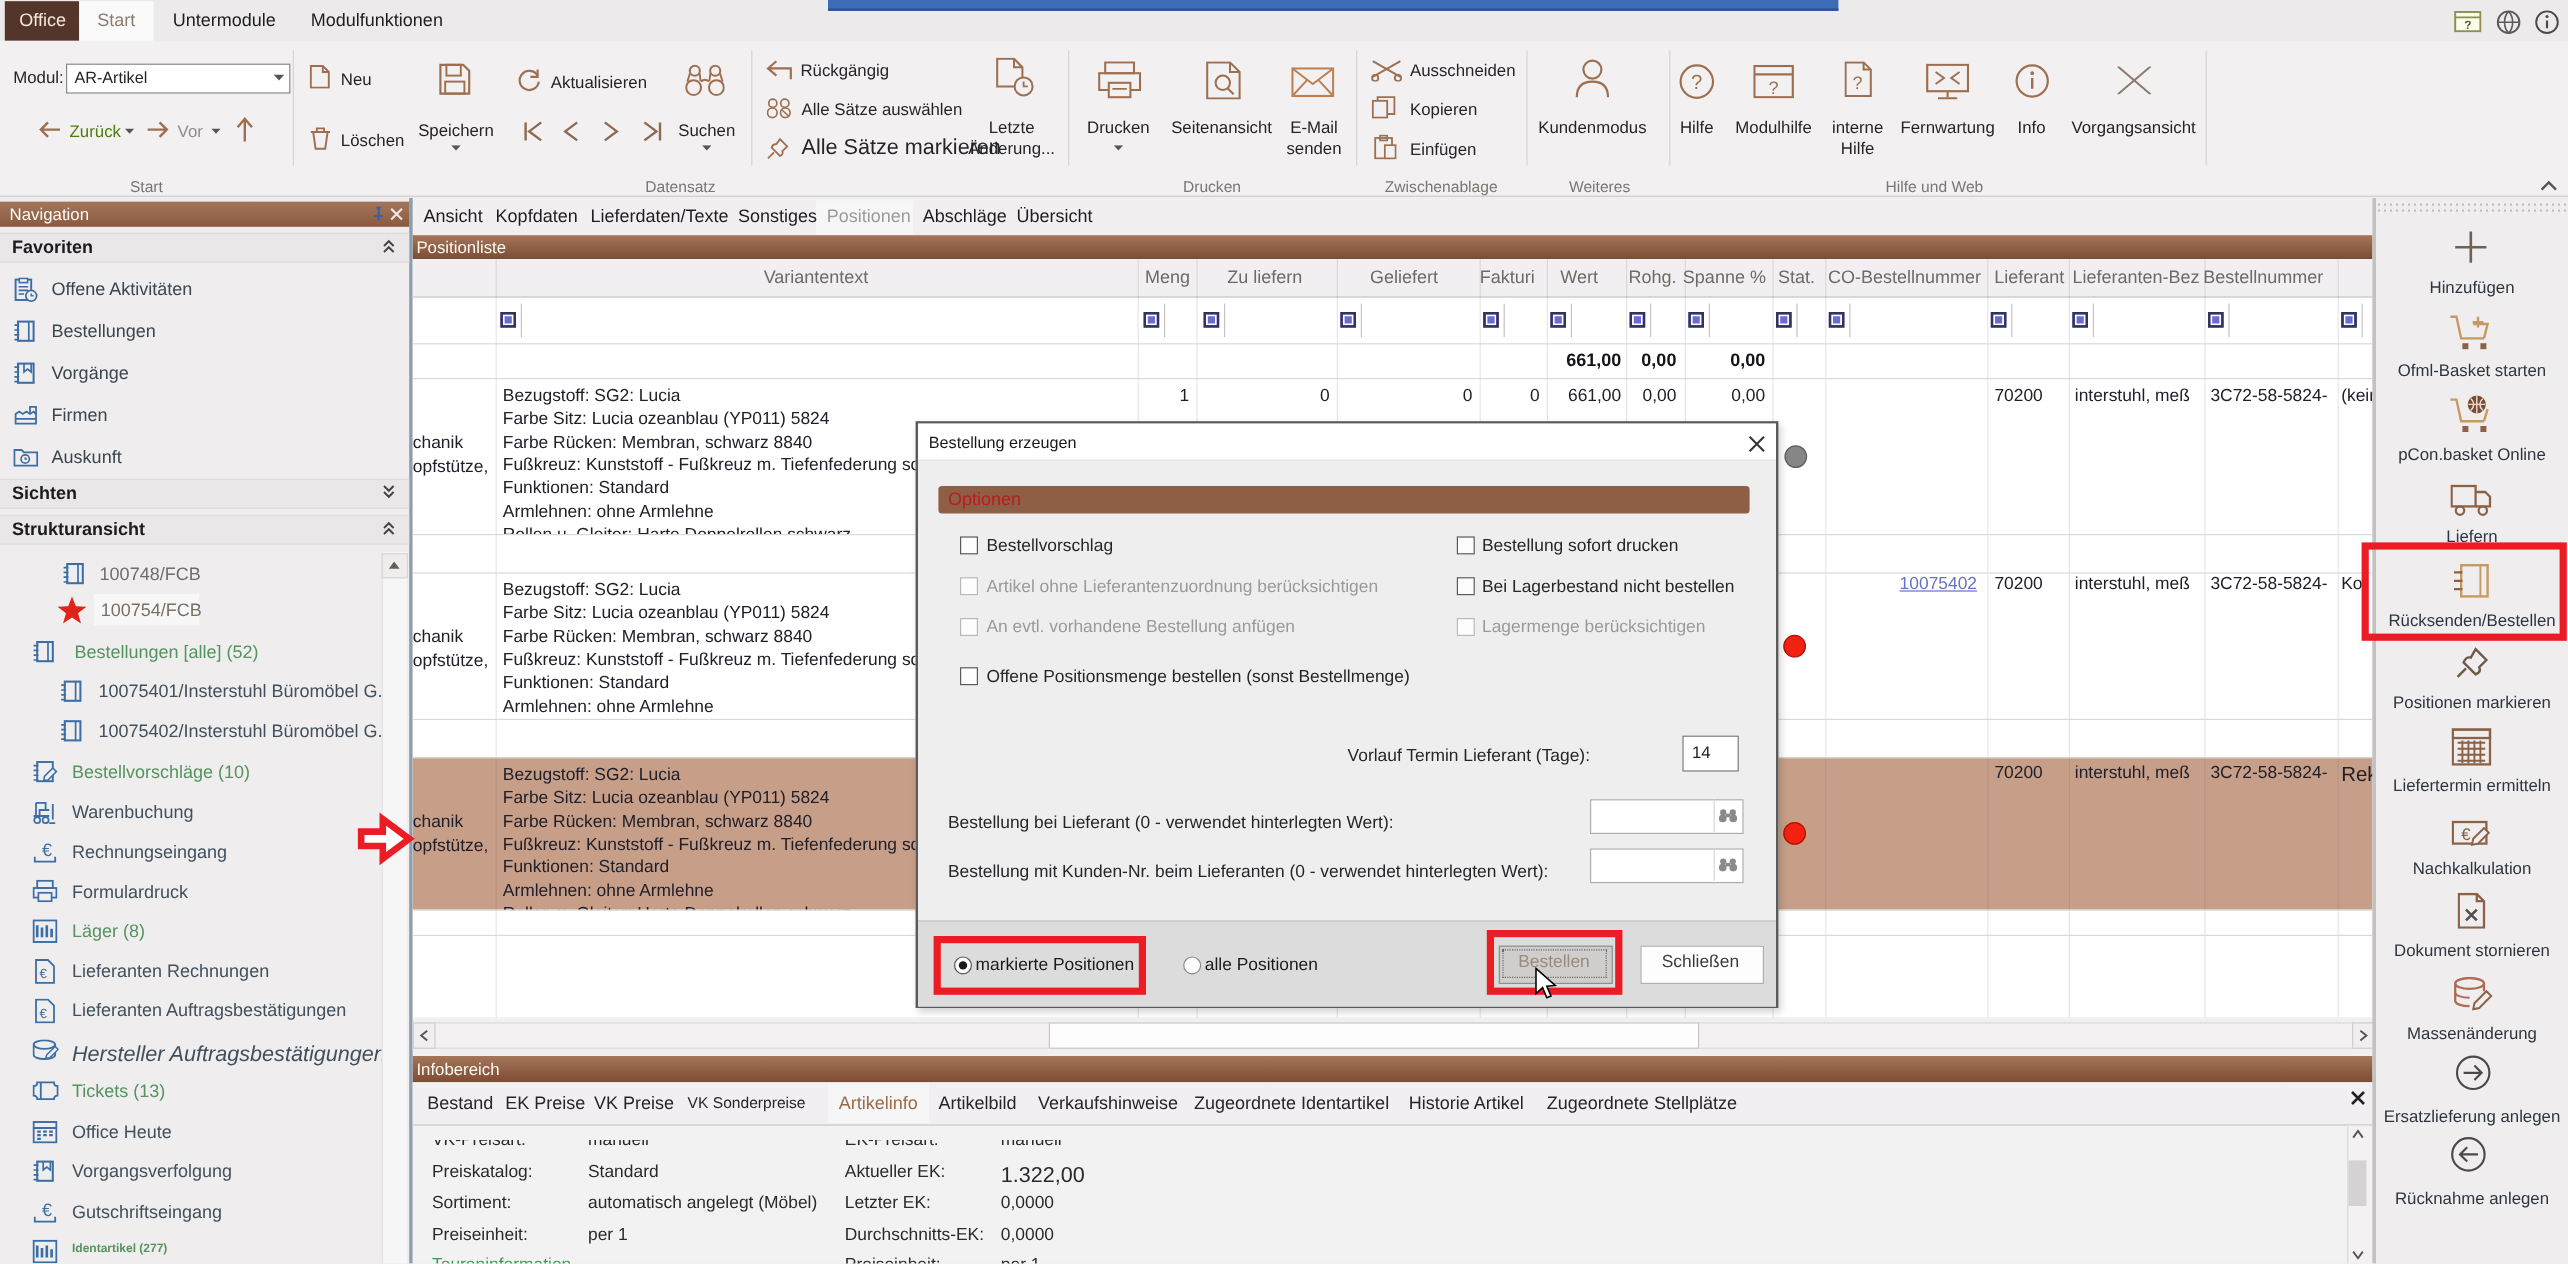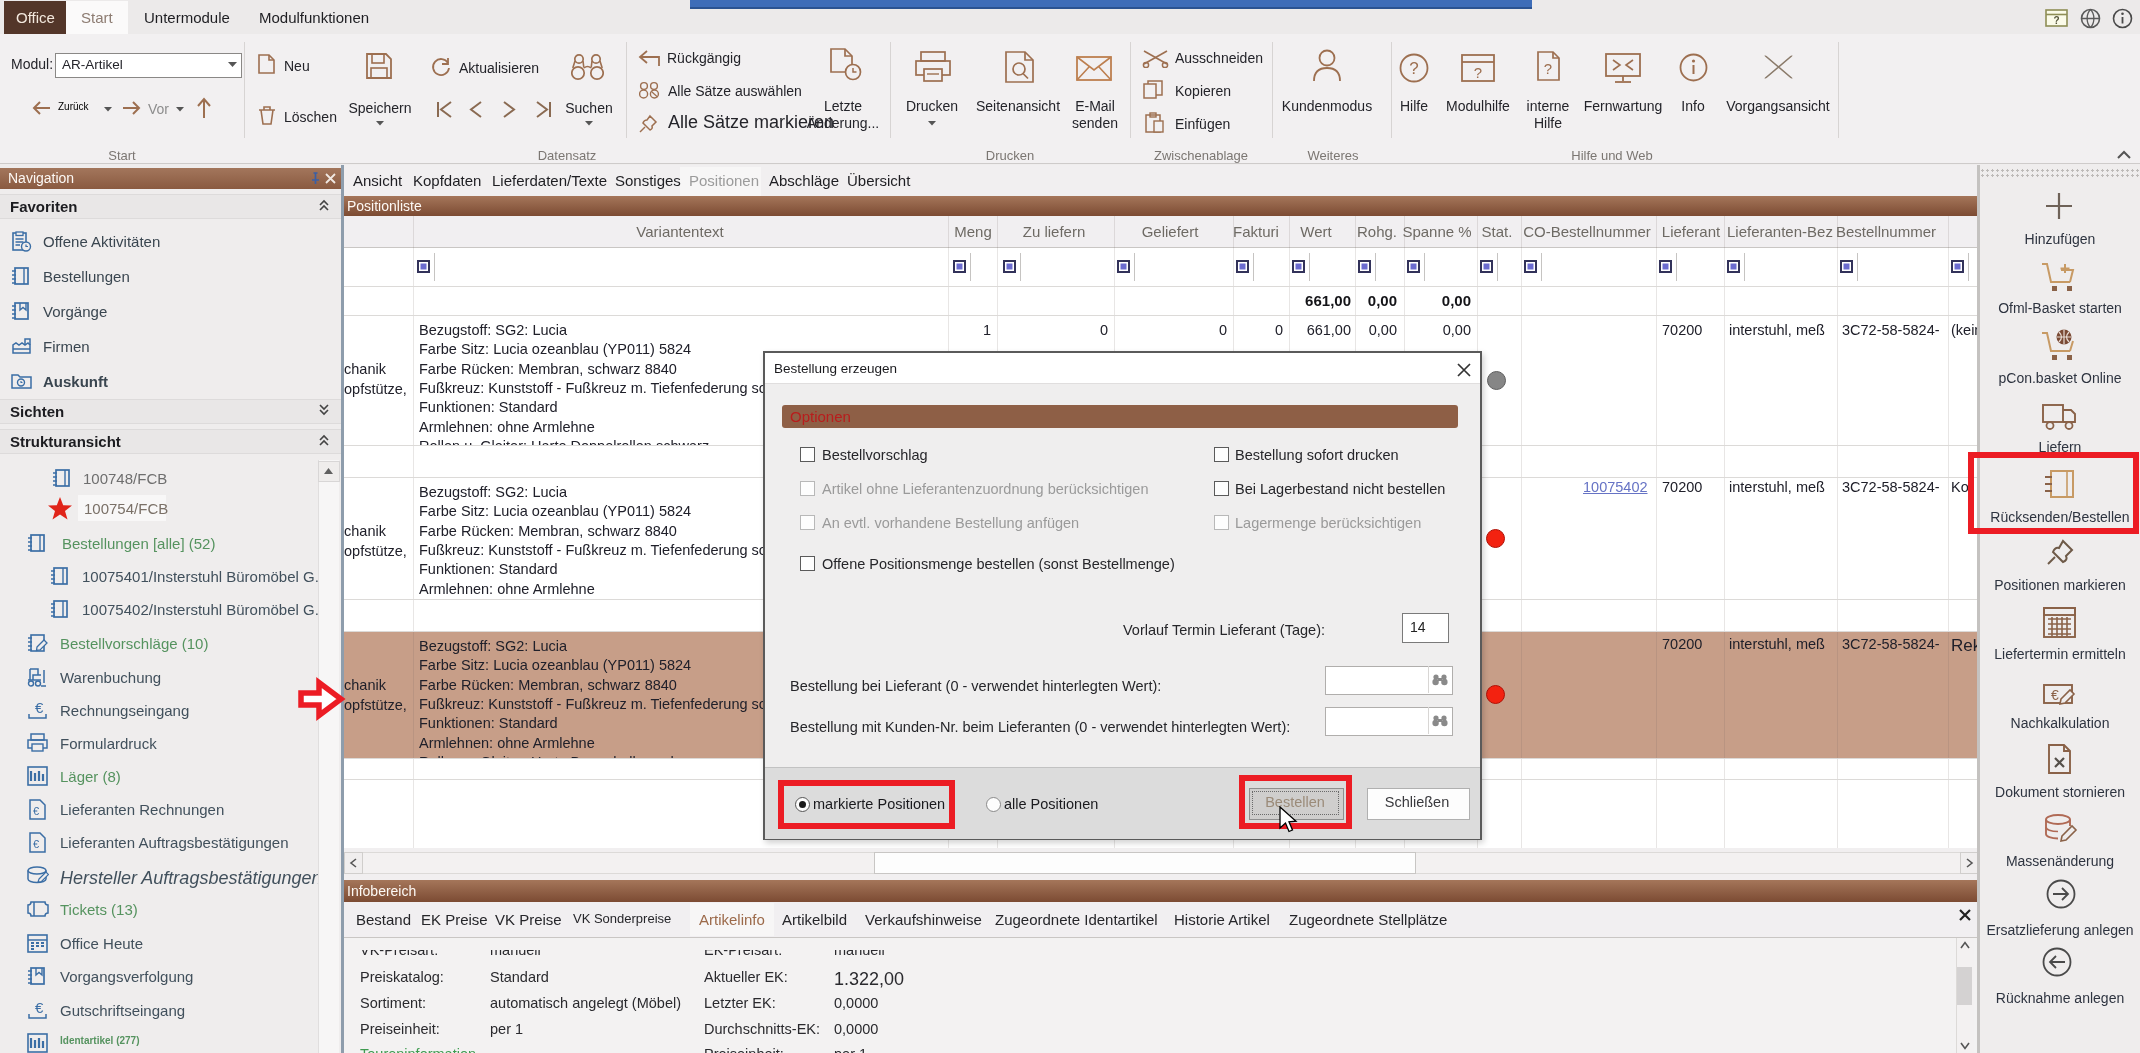--- a/index.html
+++ b/index.html
@@ -44,21 +44,21 @@
   </svg>
 <div style="position:absolute;left:11px;top:56px;font-size:14px;color:#24242a;font-weight:400;white-space:nowrap;">Modul:</div>
 <div style="position:absolute;left:55px;top:53px;width:185px;height:23px;background:#fff;border:1px solid #8a8886;"></div>
 <div style="position:absolute;left:62px;top:57px;font-size:13.5px;color:#24242a;font-weight:400;white-space:nowrap;">AR-Artikel</div>
 <svg style="position:absolute;left:228px;top:62px;" width="9" height="6" viewBox="0 0 9 6">
     <path d="M0 0 L4.5 5 L9 0" fill="#555"></path>
   </svg>
 <svg style="position:absolute;left:31px;top:100px;" width="20" height="16" viewBox="0 0 20 16">
     <path d="M19 8 H3 M9 2 L3 8 L9 14" fill="none" stroke="#9d6f50" stroke-width="2"></path>
   </svg>
-<div style="position:absolute;left:58px;top:101px;font-size:10px;color:#000000;font-weight:400;white-space:nowrap;">Zurück</div>
+<div style="position:absolute;left:58px;top:101px;font-size:14px;color:#4d7c0f;font-weight:400;white-space:nowrap;">Zurück</div>
 <svg style="position:absolute;left:104px;top:107px;" width="8" height="5" viewBox="0 0 8 5">
     <path d="M0 0 L4 4.5 L8 0" fill="#555"></path>
   </svg>
 <svg style="position:absolute;left:122px;top:100px;" width="20" height="16" viewBox="0 0 20 16">
     <path d="M1 8 H17 M11 2 L17 8 L11 14" fill="none" stroke="#9d6f50" stroke-width="2"></path>
   </svg>
 <div style="position:absolute;left:148px;top:101px;font-size:14px;color:#8d8d8d;font-weight:400;white-space:nowrap;">Vor</div>
 <svg style="position:absolute;left:176px;top:107px;" width="8" height="5" viewBox="0 0 8 5">
     <path d="M0 0 L4 4.5 L8 0" fill="#555"></path>
   </svg>
@@ -266,21 +266,21 @@
 <svg style="position:absolute;left:11px;top:336px;" width="21" height="19" viewBox="0 0 21 19">
     <path d="M2 17 V9 L5 7 L8 9 L11 7 L14 9 L17 7 L19 9 V17 Z M2 13 H19" fill="none" stroke="#3b6ea5" stroke-width="1.5"></path>
     <path d="M14 8 V3 H19 V9" fill="none" stroke="#3b6ea5" stroke-width="1.5"></path>
   </svg>
 <div style="position:absolute;left:43px;top:338px;font-size:15px;color:#3a4650;font-weight:400;white-space:nowrap;">Firmen</div>
 <svg style="position:absolute;left:11px;top:371px;" width="21" height="19" viewBox="0 0 21 19">
     <path d="M1 4 H7 L9 6 H20 V17 H1 Z" fill="none" stroke="#3b6ea5" stroke-width="1.5"></path>
     <circle cx="10" cy="11.5" r="3.5" fill="none" stroke="#3b6ea5" stroke-width="1.4"></circle>
     <path d="M10 10 V11.5 H11.5" fill="none" stroke="#3b6ea5" stroke-width="1.1"></path>
   </svg>
-<div style="position:absolute;left:43px;top:373px;font-size:15px;color:#3a4650;font-weight:700;white-space:nowrap;">Auskunft</div>
+<div style="position:absolute;left:43px;top:373px;font-size:15px;color:#3a4650;font-weight:400;white-space:nowrap;">Auskunft</div>
 <svg style="position:absolute;left:52px;top:468px;" width="20" height="20" viewBox="0 0 20 20">
     <rect x="4" y="2" width="13" height="16" fill="none" stroke="#3b6ea5" stroke-width="1.7"></rect>
     <line x1="13" y1="2" x2="13" y2="18" stroke="#3b6ea5" stroke-width="1.4"></line>
     <path d="M1 5 H5 M1 9 H5 M1 13 H5 M1 17 H5" stroke="#3b6ea5" stroke-width="1.4"></path>
   </svg>
 <div style="position:absolute;left:83px;top:470px;font-size:15px;color:#6e6e6e;font-weight:400;white-space:nowrap;">100748/FCB</div>
 <div style="position:absolute;left:78px;top:495px;width:88px;height:26px;background:#f8f7f7;"></div>
 <svg style="position:absolute;left:47px;top:496px;" width="26" height="25" viewBox="0 0 26 25">
     <path d="M13 1 L16.2 9.3 L25 9.6 L18 15 L20.5 23.5 L13 18.5 L5.5 23.5 L8 15 L1 9.6 L9.8 9.3 Z" fill="#e02419"></path>
   </svg>

